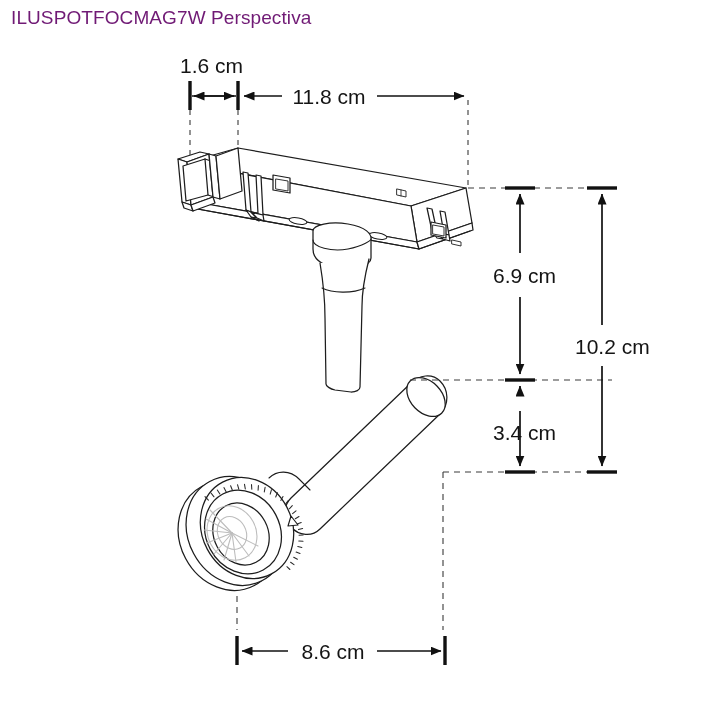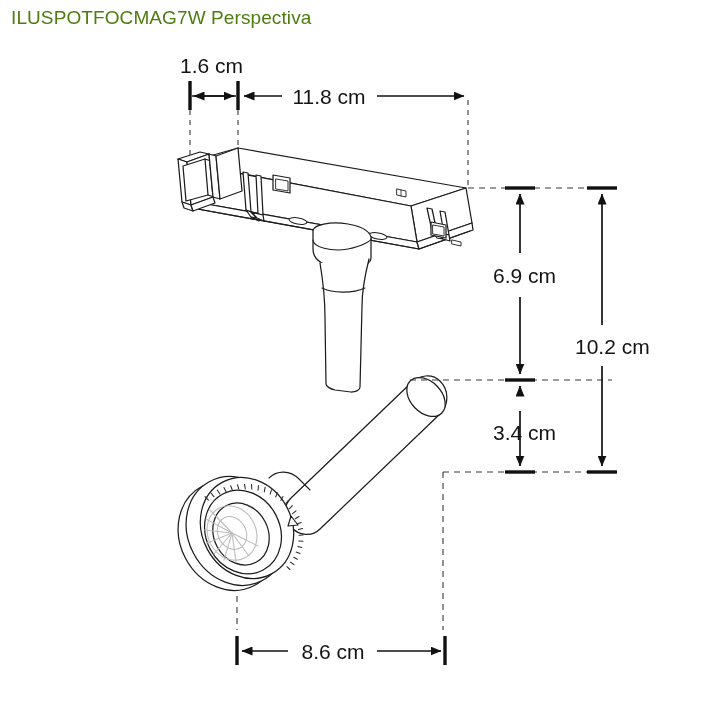--- a/index.html
+++ b/index.html
@@ -21,21 +21,21 @@
     width: 720px;
     height: 720px;
     background: #ffffff;
   }
   #page-title {
     position: absolute;
     left: 11px;
     top: 7px;
     font-size: 19px;
     letter-spacing: 0.1px;
-    color: #4d7c0f;
+    color: #701a75;
     font-family: "Liberation Sans", sans-serif;
     white-space: nowrap;
   }
   #technical-drawing {
     position: absolute;
     left: 0;
     top: 0;
   }
   .dim-text {
     font-family: "Liberation Sans", sans-serif;

